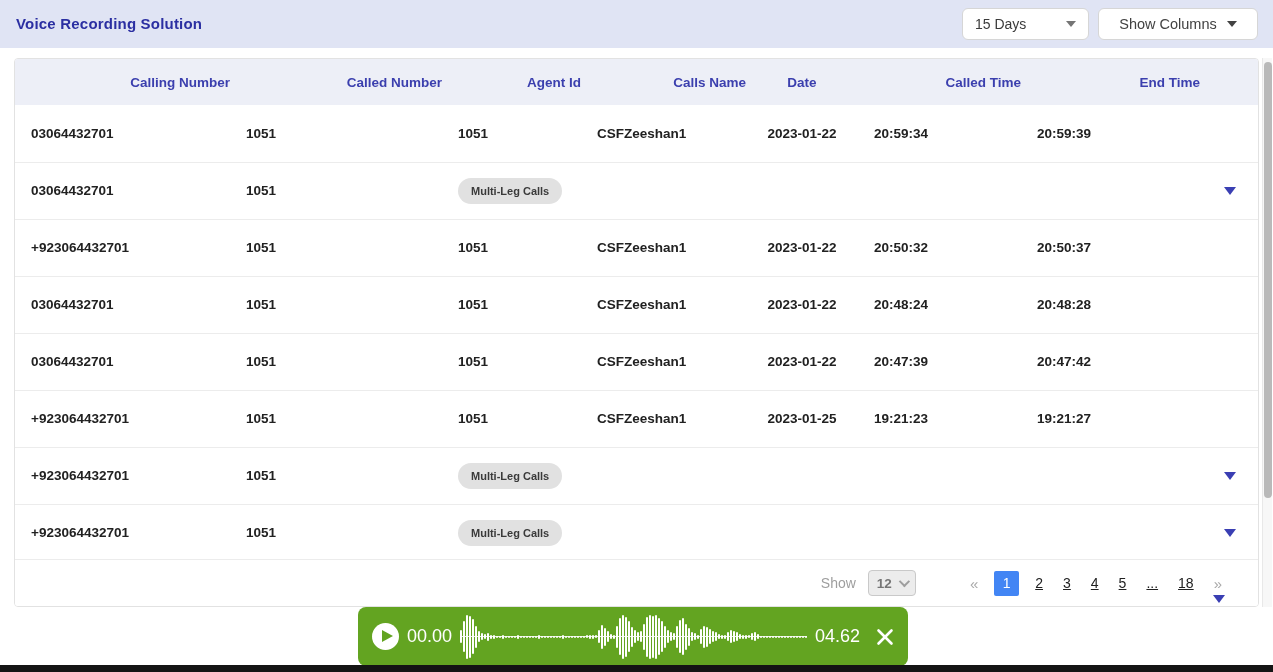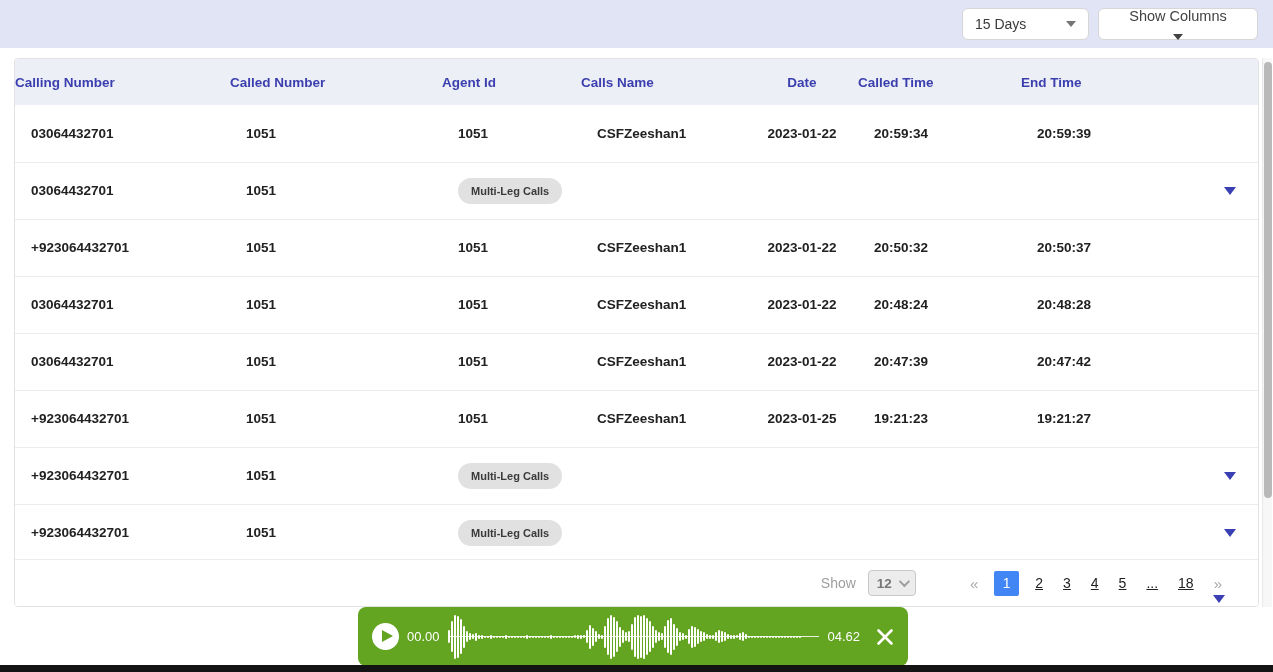--- a/index.html
+++ b/index.html
@@ -17,30 +17,30 @@
                display:flex; align-items:center; padding:0 12px; }
   .searchbox input { flex:1; border:none; outline:none; font-size:14.5px; color:#333;
                      margin-left:8px; font-family:"Liberation Sans", sans-serif; background:transparent; }
   .searchbox input::placeholder { color:#8a8a8a; }
   .filter-btn { display:flex; align-items:center; cursor:pointer; padding:2px; }
   .select-pill { position:absolute; top:8px; height:32px; background:#fff;
                  border:1px solid #d6d6d6; border-radius:6px; display:flex;
                  align-items:center; justify-content:space-between; padding:0 12px;
                  font-size:14px; color:#3a3a3a; cursor:pointer; }
   .days-select { left:962px; width:127px; }
-  .cols-btn { left:1098px; width:160px; justify-content:center; gap:10px; font-size:14.5px; color:#424242;flex-direction:column; }
+  .cols-btn { left:1098px; width:160px; justify-content:center; gap:10px; font-size:14.5px; color:#424242; }
   .caret-down { width:0; height:0; border-left:5px solid transparent;
                 border-right:5px solid transparent; border-top:6px solid #757575; }
   .caret-down.dark { border-top-color:#424242; border-left-width:5px; border-right-width:5px; }
 
   
   .card { position:absolute; left:14px; top:58px; width:1245px; height:549px;
           background:#fff; border:1px solid #e2e2e2; border-radius:4px; overflow:hidden; }
   table { width:100%; border-collapse:collapse; table-layout:fixed; }
-  thead th { background:#edeff7; height:46px; text-align:left; 
+  thead th { background:#edeff7; height:46px; text-align:right; 
              font-size:13.5px; font-weight:bold; color:#3b3fae; }
   thead th.center, td.center { text-align:center; padding-left:0; }
   tbody td { height:57px; border-top:1px solid #ececec; padding-left:16px;
              font-size:13.5px; font-weight:bold; color:#212121; }
   tbody tr:first-child td { border-top:none; }
   .badge { display:inline-block; background:#e1e1e1; color:#3a3a3a; font-size:11px;
            font-weight:bold; padding:7px 13px; border-radius:14px; }
   .expander { padding-left:0; text-align:center; }
   .chev { display:inline-block; width:0; height:0; border-left:6px solid transparent;
           border-right:6px solid transparent; border-top:8px solid #3a3fb3; cursor:pointer; }
@@ -71,37 +71,38 @@
 
   
   .player { position:absolute; left:358px; top:607px; width:550px; height:59px;
             background:#63a421; border-radius:8px; display:flex; align-items:center;
             padding:0 14px; z-index:5; }
   .play-btn { width:27px; height:27px; border-radius:50%; background:#fff; position:relative;
               cursor:pointer; flex:0 0 auto; }
   .play-btn::after { content:""; position:absolute; left:10px; top:7px; width:0; height:0;
                      border-left:11px solid #63a421; border-top:6.5px solid transparent;
                      border-bottom:6.5px solid transparent; }
-  .ptime { color:#fff; font-size:13px; margin:8px 8px; flex:0 0 auto; }
+  .ptime { color:#fff; font-size:18px; margin:8px 8px; flex:0 0 auto; }
   .waveform { flex:1; height:48px; position:relative; display:flex; align-items:center;
               gap:1px; overflow:hidden; cursor:pointer; }
   .waveform::before { content:""; position:absolute; left:0; right:0; top:50%; height:1.5px;
                       margin-top:-0.75px; background:#fff; opacity:.85; }
   .wbar { flex:0 0 auto; width:2px; background:#fff; border-radius:1px; position:relative; }
   .close-x { width:18px; height:18px; margin-left:8px; flex:0 0 auto; cursor:pointer; }
 
   .black-bar { position:absolute; left:0; top:665px; width:1273px; height:7px;
                background:#141414; z-index:6; }
 </style>
 </head>
 <body>
 
 <div class="page">
 
   <div class="topbar">
+    <div class="app-title">Voice Recording Solution</div>
 
 
     <div class="select-pill days-select">
       <span>15 Days</span>
       <span class="caret-down"></span>
     </div>
 
     <div class="select-pill cols-btn">
       <span>Show Columns</span>
       <span class="caret-down dark"></span>

